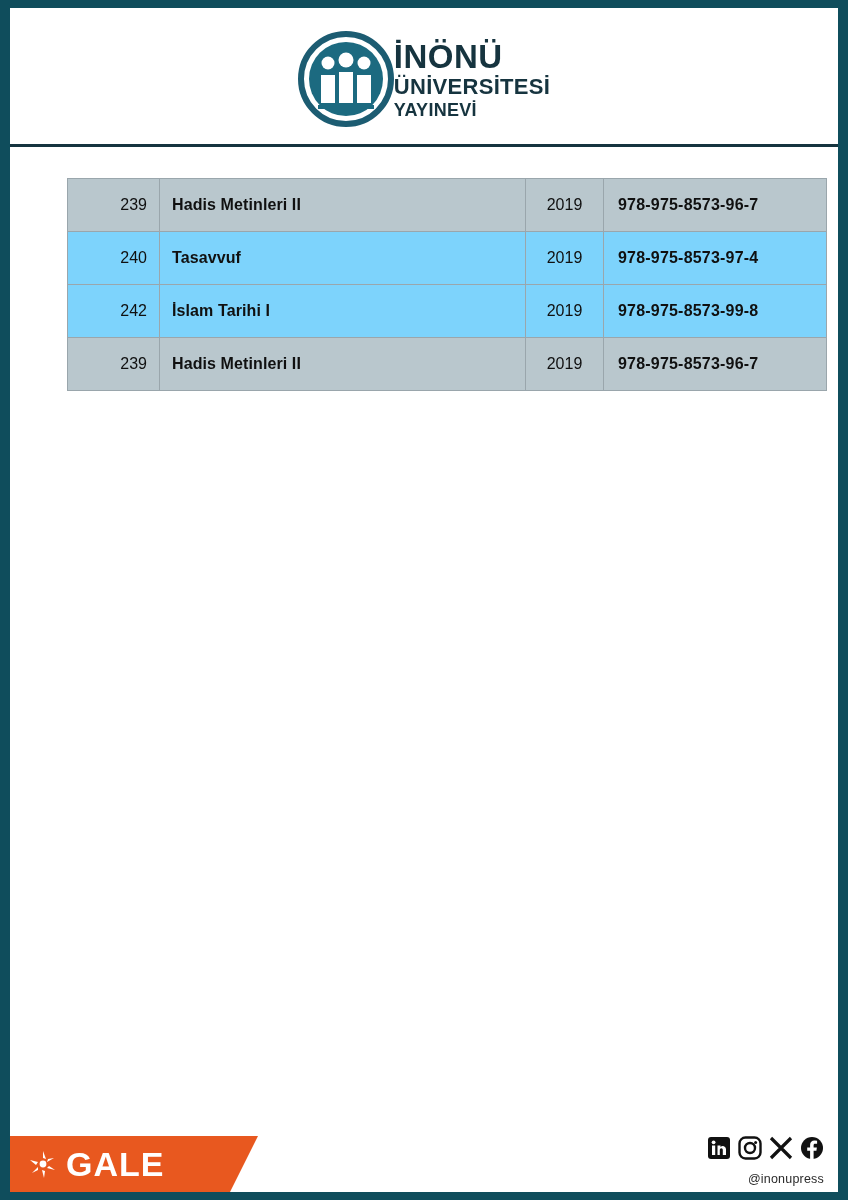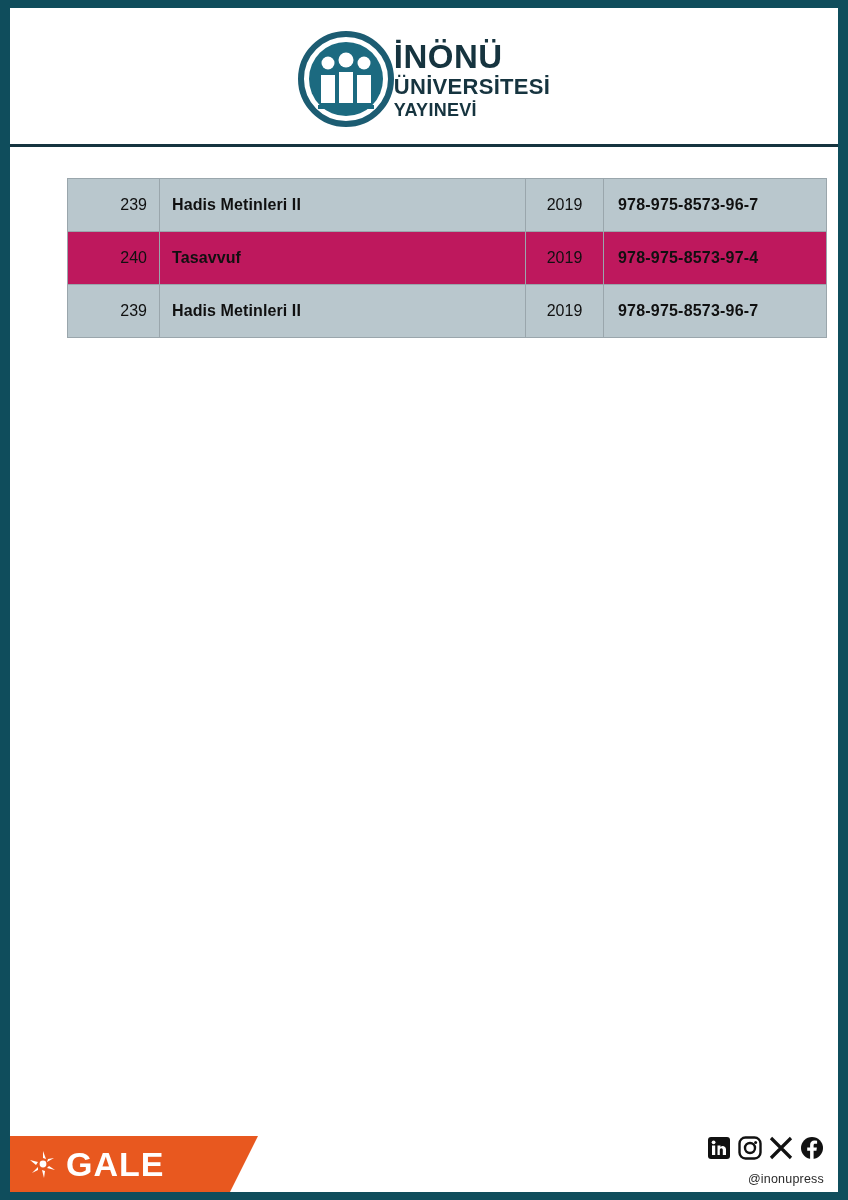--- a/index.html
+++ b/index.html
@@ -139,21 +139,21 @@
     width: 207px;
     padding-left: 14px;
     font-size: 18px;
     font-weight: 600;
     letter-spacing: 0.2px;
   }
   tr.shade td {
     background: #b9c7cd;
   }
   tr.plain td {
-    background: #be185d;
+    background: #7dd3fc;
   }
 
   
   .footer-gale {
     position: absolute;
     left: 10px;
     bottom: 8px;
     width: 220px;
     height: 56px;
     background: #e8581f;
@@ -244,20 +244,26 @@
         <td class="col-title">Hadis Metinleri II</td>
         <td class="col-year">2019</td>
         <td class="col-isbn">978-975-8573-96-7</td>
       </tr>
       <tr class="plain">
         <td class="col-no">240</td>
         <td class="col-title">Tasavvuf</td>
         <td class="col-year">2019</td>
         <td class="col-isbn">978-975-8573-97-4</td>
       </tr>
+      <tr class="plain">
+        <td class="col-no">242</td>
+        <td class="col-title">İslam Tarihi I</td>
+        <td class="col-year">2019</td>
+        <td class="col-isbn">978-975-8573-99-8</td>
+      </tr>
       <tr class="shade">
         <td class="col-no">239</td>
         <td class="col-title">Hadis Metinleri II</td>
         <td class="col-year">2019</td>
         <td class="col-isbn">978-975-8573-96-7</td>
       </tr>
     </tbody>
   </table>
 </div>
 

